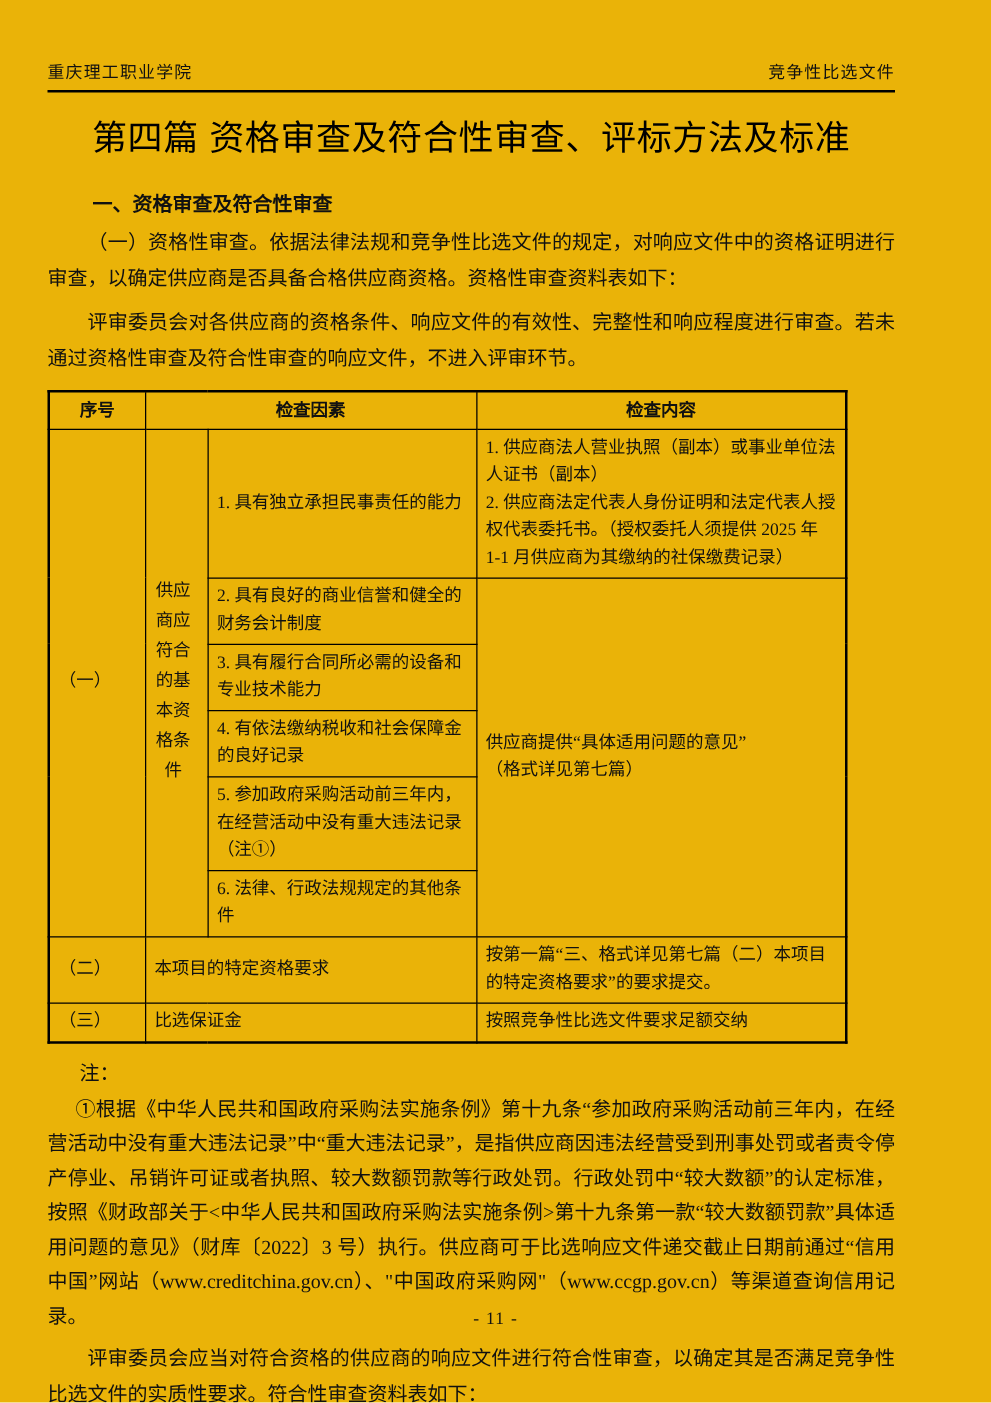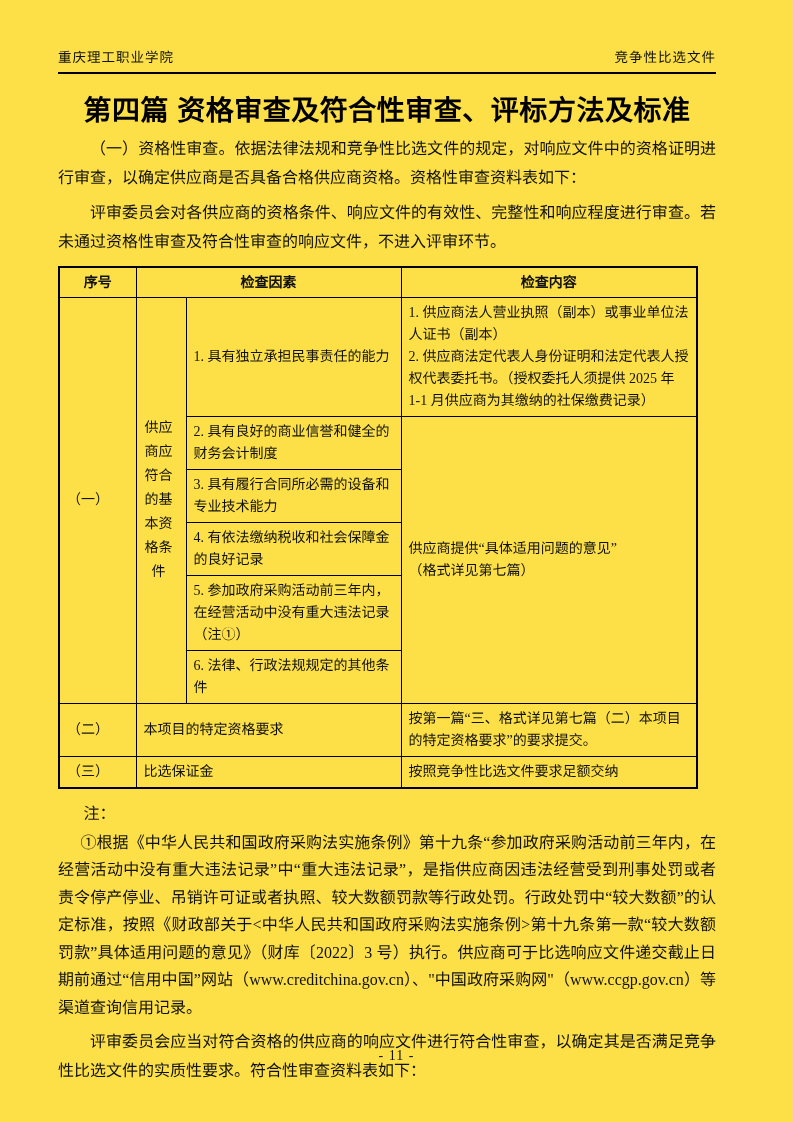--- a/index.html
+++ b/index.html
@@ -1,37 +1,37 @@
 <!DOCTYPE html>
 <html lang="zh-CN"><head>
 <meta charset="utf-8">
 <style>
   html,body{margin:0;padding:0;background:#ffffff;}
   .page{
     position:relative;
     width:793px;height:1122px;
-    background:#fde047;
+    background:#eab308;
     box-sizing:border-box;
-    padding:46px 77px 0 58px;
+    padding:46px 77px 0 38px;
     font-family:"Liberation Serif","DejaVu Serif",serif;
     color:#111;
     overflow:hidden;
   }
   
   .run-head{
     display:flex;justify-content:space-between;align-items:flex-end;
     font-size:13.5px;letter-spacing:1px;
     padding-bottom:6px;
     border-bottom:2px solid #000;
   }
   
   .doc-title{
     margin:14px 0 0 0;
     font-family:"Liberation Sans","DejaVu Sans",sans-serif;
-    font-weight:bold;
+    font-weight:normal;
     font-size:28px;
     letter-spacing:0.5px;
     text-align:center;
     white-space:nowrap;
     color:#000;
   }
   .sec-heading{
     margin-top:22px;
     padding-left:36px;
     font-family:"Liberation Sans","DejaVu Sans",sans-serif;
@@ -125,20 +125,21 @@
 
 <div class="page">
 
   <div class="run-head">
     <span>重庆理工职业学院</span>
     <span>竞争性比选文件</span>
   </div>
 
   <h1 class="doc-title">第四篇  资格审查及符合性审查、评标方法及标准</h1>
 
+  <div class="sec-heading">一、资格审查及符合性审查</div>
 
   <p class="body-para">（一）资格性审查。依据法律法规和竞争性比选文件的规定，对响应文件中的资格证明进行审查，以确定供应商是否具备合格供应商资格。资格性审查资料表如下：</p>
   <p class="body-para">评审委员会对各供应商的资格条件、响应文件的有效性、完整性和响应程度进行审查。若未通过资格性审查及符合性审查的响应文件，不进入评审环节。</p>
 
   <table class="review">
     <colgroup>
       <col class="col-idx">
         <col class="col-grp">
         <col class="col-factor">
         <col class="col-content">

